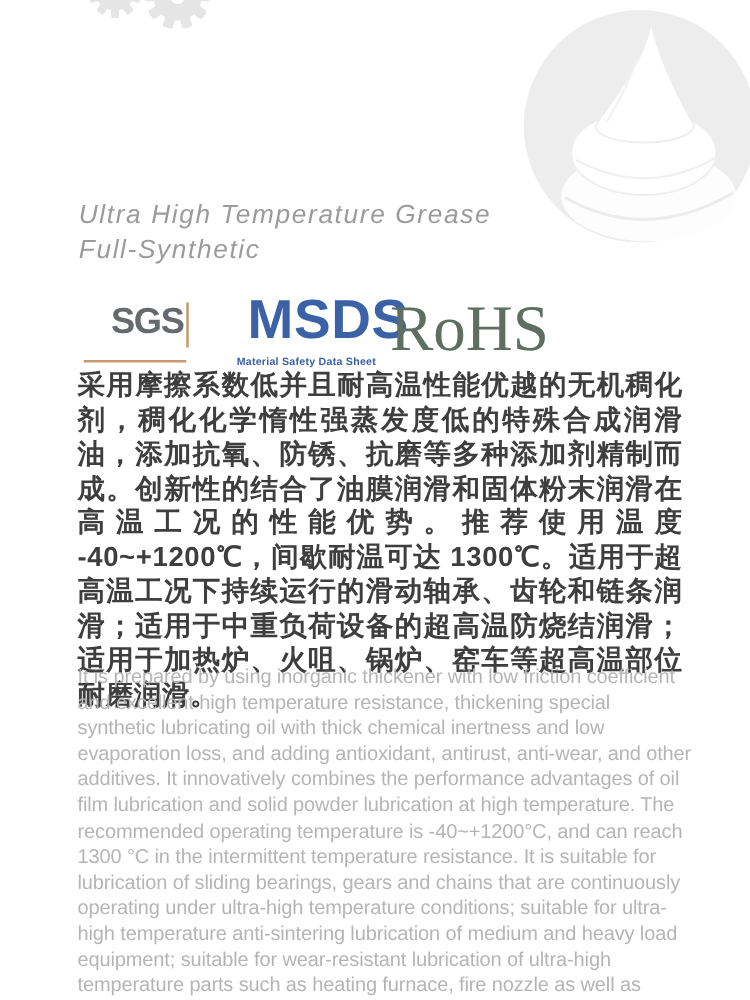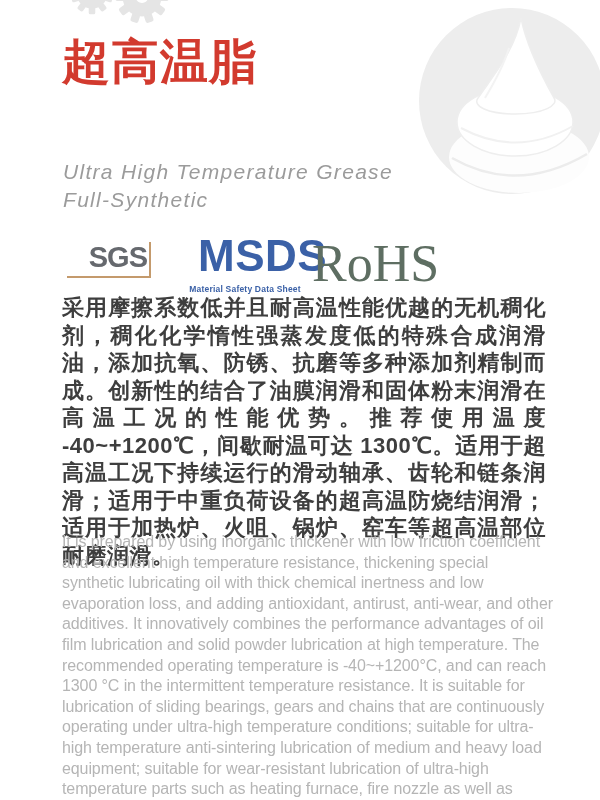--- a/index.html
+++ b/index.html
@@ -26,21 +26,21 @@
   }
   .subtitle {
     position:absolute; left:63px; top:158px; font-size:21px; line-height:28px;
     font-style:italic; color:#9b9b9b; letter-spacing:1.3px;
   }
 
   
   .certs { position:absolute; left:62px; top:240px; width:360px; height:48px; }
   .sgs {
     position:absolute; left:5px; top:2px; width:82px; text-align:right;
-    border-bottom:2px solid #c49a6c; padding-bottom:4px;
+    border-bottom:2px solid #c49a6c; padding-bottom:16px;
   }
   .sgs-text {
     font-size:29px; line-height:30px; font-weight:700; color:#66696e;
     letter-spacing:-1px; padding-right:2px; display:inline-block;
   }
   .sgs-vline { position:absolute; right:-2px; top:0; width:2px; height:36px; background:#c49a6c; }
   .msds { position:absolute; left:101px; top:2px; text-align:center; }
   .msds-main { font-size:44px; line-height:28px; font-weight:700; color:#3b61a7; letter-spacing:0.5px;margin-left:35px; }
   .msds-sub { font-size:8.5px; font-weight:700; color:#3b61a7; margin-top:14px; letter-spacing:0.2px; white-space:nowrap; }
   .rohs {
@@ -112,21 +112,20 @@
       <path d="M104,10
                C110,40 127,72 137,90
                C142,97 127,106 98,106
                C71,106 55,98 61,90
                C76,68 98,42 104,10 Z" fill="#ffffff" stroke="#eeeeee" stroke-width="1.5"></path>
       <path d="M92,40 C86,60 74,80 68,90" stroke="#f3f3f3" stroke-width="2" fill="none"></path>
     </svg>
   </div>
 
   <h1 class="title-cn">
-    <span class="t2">超高温脂</span>
   </h1>
 
   <div class="subtitle">
     <div>Ultra High Temperature Grease</div>
     <div>Full-Synthetic</div>
   </div>
 
   <div class="certs">
     <div class="sgs">
       <span class="sgs-text">SGS</span>

